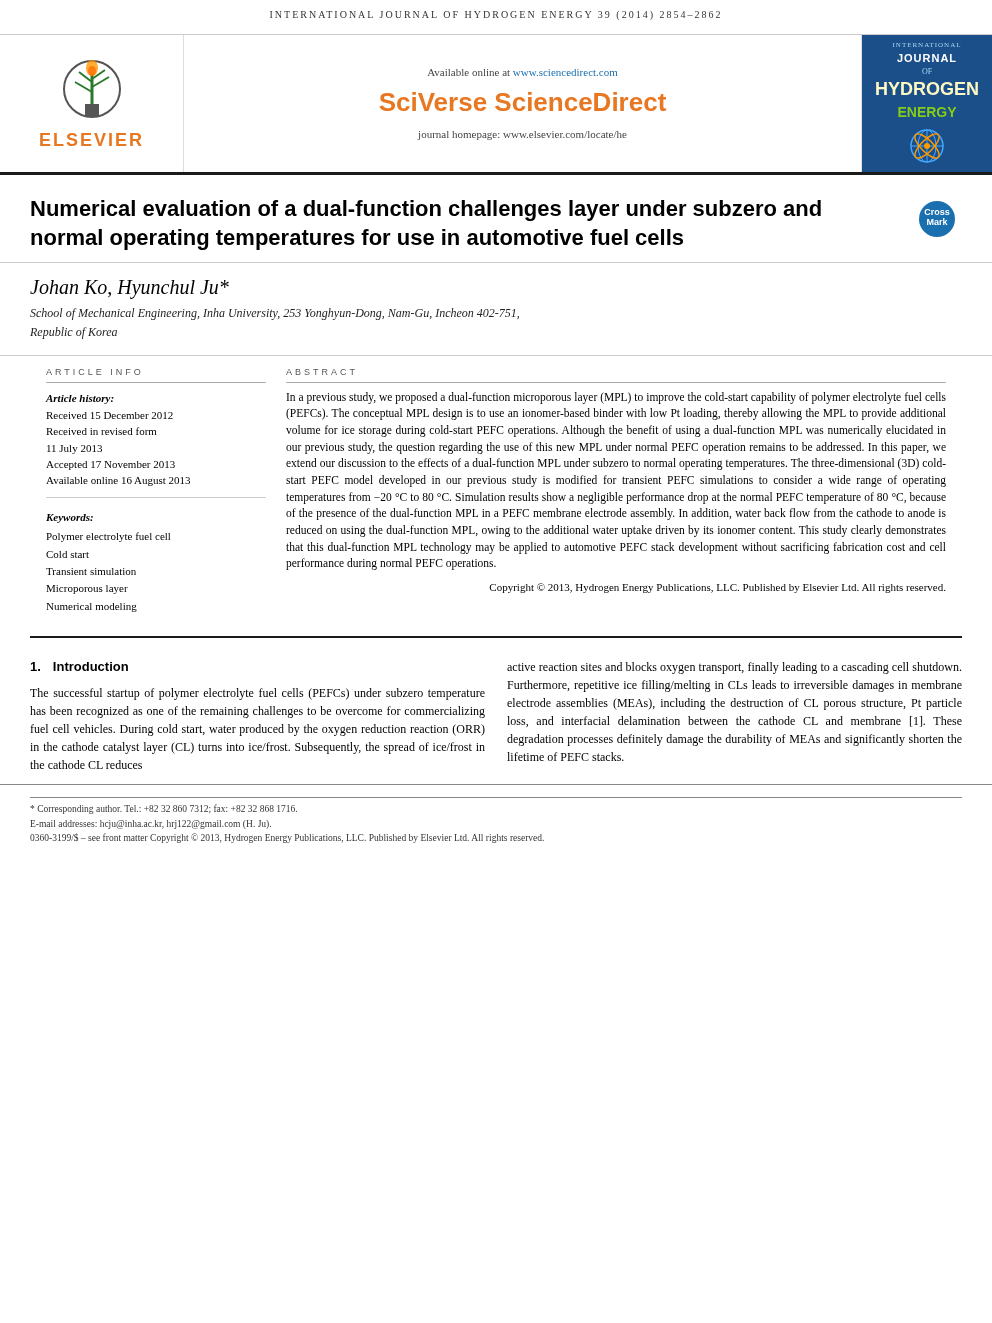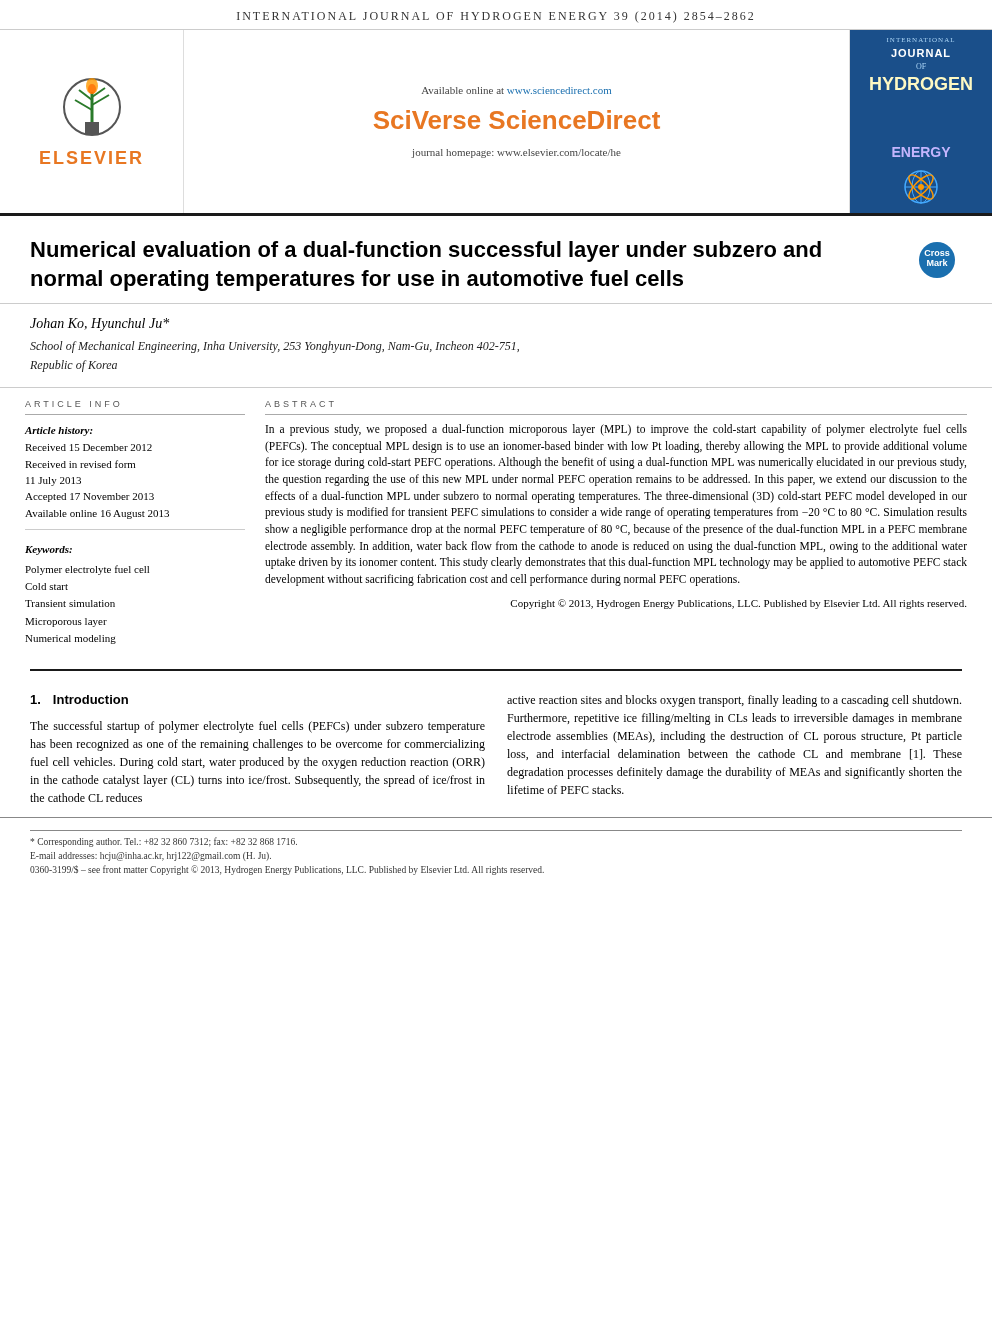--- a/index.html
+++ b/index.html
@@ -9,24 +9,24 @@
       color: #000;
       width: 992px;
       min-height: 1323px;
       font-size: 13px;
       line-height: 1.4;
     }
 
     
     .journal-header-top {
       text-align: center;
-      font-size: 12px;
+      font-size: 10px;
       letter-spacing: 2px;
       text-transform: uppercase;
-      padding: 8px 0 4px;
+      padding: 8px 0 12px;
       color: #333;
       border-bottom: 1px solid #ccc;
     }
 
     
     .branding-row {
       display: flex;
       align-items: stretch;
       border-bottom: 3px solid #1a1a1a;
       min-height: 110px;
@@ -88,21 +88,21 @@
       color: #e87722;
     }
 
     .journal-homepage {
       font-size: 11px;
       color: #444;
       margin-top: 6px;
     }
 
     .hydrogen-logo-box {
-      width: 142px;
+      width: 130px;
       display: flex;
       flex-direction: column;
       align-items: center;
       justify-content: center;
       padding: 6px;
       background: #1a4f8a;
     }
 
     .hydrogen-logo-inner {
       background: #1a4f8a;
@@ -143,23 +143,22 @@
       font-size: 18px;
       font-weight: bold;
       color: #fef9c3;
       text-transform: uppercase;
     }
 
     .hydrogen-logo-inner .energy-word {
       font-family: Arial, sans-serif;
       font-size: 14px;
       font-weight: bold;
-      color: #c4b5fd;
-      text-transform: uppercase;
-      margin-top: 46px;
+      color: #84cc16;
+      text-transform: uppercase;
     }
 
     .hydrogen-logo-inner .globe-svg {
       margin-top: 4px;
     }
 
     
     .title-section {
       padding: 20px 30px 10px;
       display: flex;
@@ -188,35 +187,35 @@
     }
 
     
     .authors-section {
       padding: 10px 30px 6px;
     }
 
     .authors-line {
       font-family: 'Times New Roman', serif;
       font-style: italic;
-      font-size: 14px;
+      font-size: 20px;
       margin-bottom: 4px;
     }
 
     .affiliation-line {
       font-style: italic;
       font-size: 12px;
       color: #222;
       margin-bottom: 2px;
     }
 
     
     .two-col-section {
       display: flex;
-      padding: 10px 25px;
+      padding: 10px 46px;
       gap: 20px;
       border-top: 1px solid #ccc;
       margin-top: 6px;
       justify-content: space-between;
     }
 
     .left-col {
       width: 220px;
       flex-shrink: 0;
     }
@@ -399,21 +398,21 @@
 
         <ellipse cx="20" cy="20" rx="16" ry="6" fill="none" stroke="#f90" stroke-width="1.5" transform="rotate(45 20 20)"></ellipse>
         <ellipse cx="20" cy="20" rx="16" ry="6" fill="none" stroke="#f90" stroke-width="1.5" transform="rotate(-45 20 20)"></ellipse>
         <circle cx="20" cy="20" r="3" fill="#f90"></circle>
       </svg>
     </div>
   </div>
 </div>
 
 <div class="title-section">
-  <h1 class="article-title">Numerical evaluation of a dual-function successful layer under subzero and normal operating temperatures for use in automotive fuel cells</h1>
+  <h1 class="article-title">Numerical evaluation of a dual-function challenges layer under subzero and normal operating temperatures for use in automotive fuel cells</h1>
   <div class="crossmark-badge">
     <svg class="crossmark-circle" viewBox="0 0 40 40" xmlns="http://www.w3.org/2000/svg">
       <circle cx="20" cy="20" r="18" fill="#1a6faf"></circle>
       <text x="20" y="16" text-anchor="middle" fill="white" font-size="9" font-family="Arial" font-weight="bold">Cross</text>
       <text x="20" y="26" text-anchor="middle" fill="white" font-size="9" font-family="Arial" font-weight="bold">Mark</text>
     </svg>
   </div>
 </div>
 
 <div class="authors-section">

